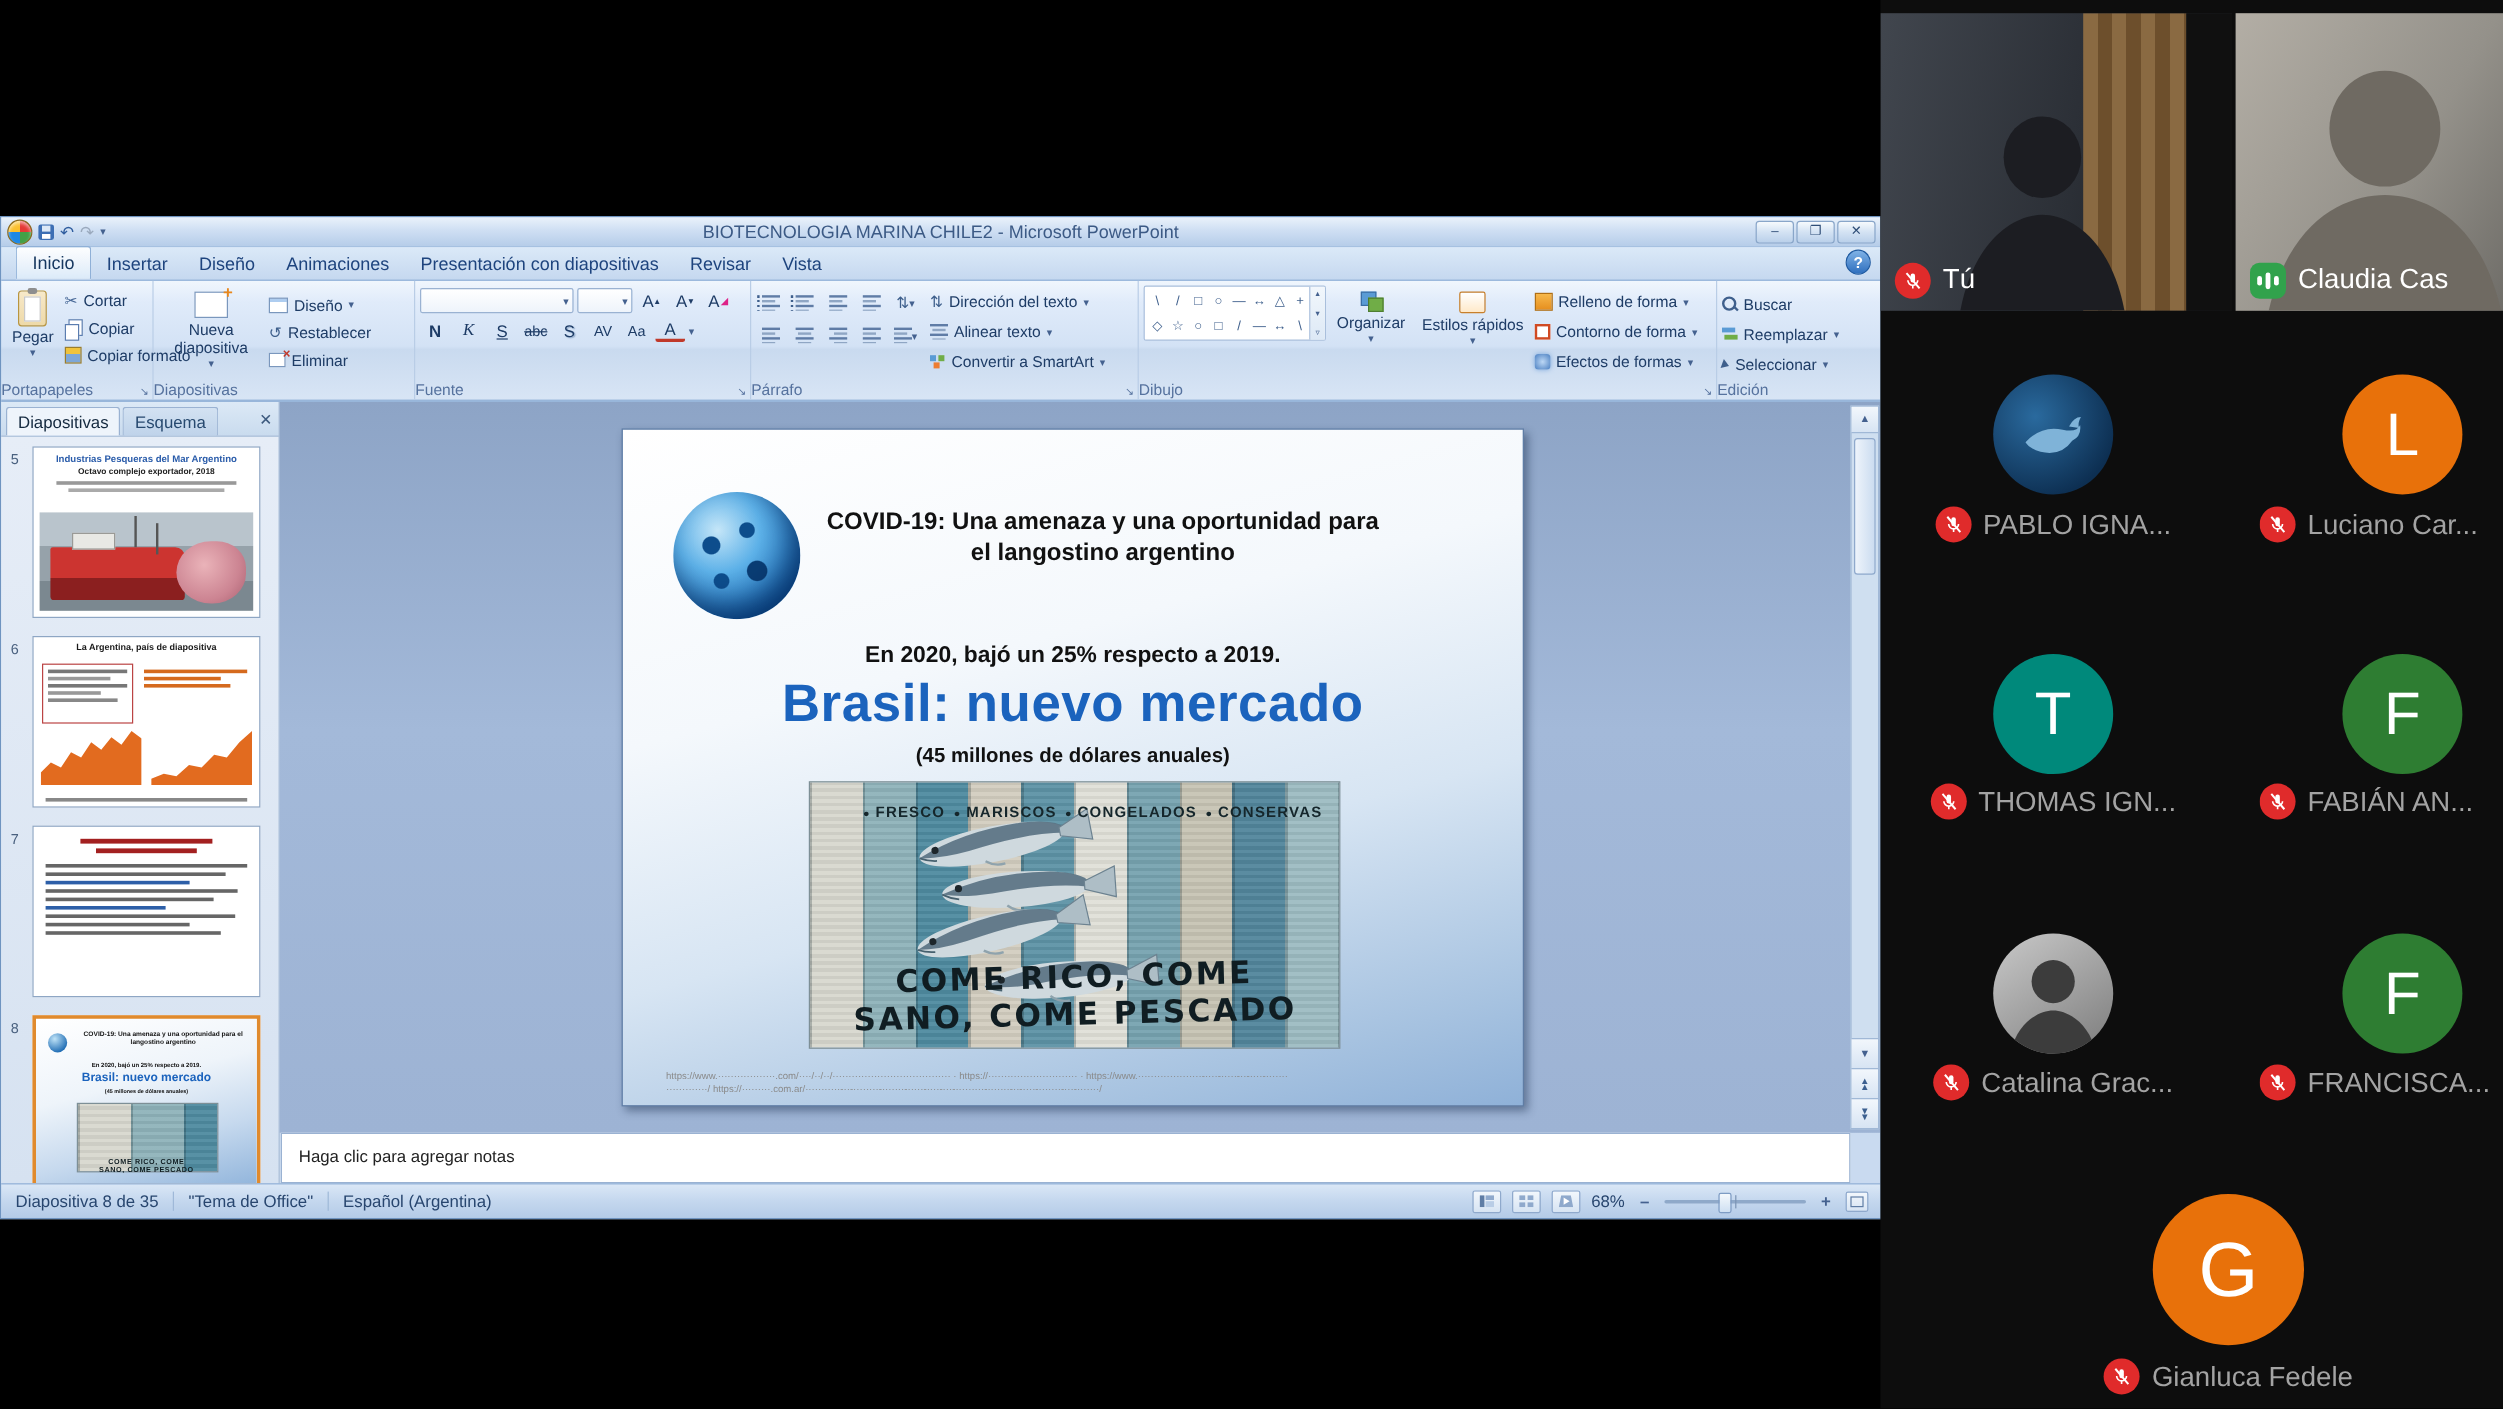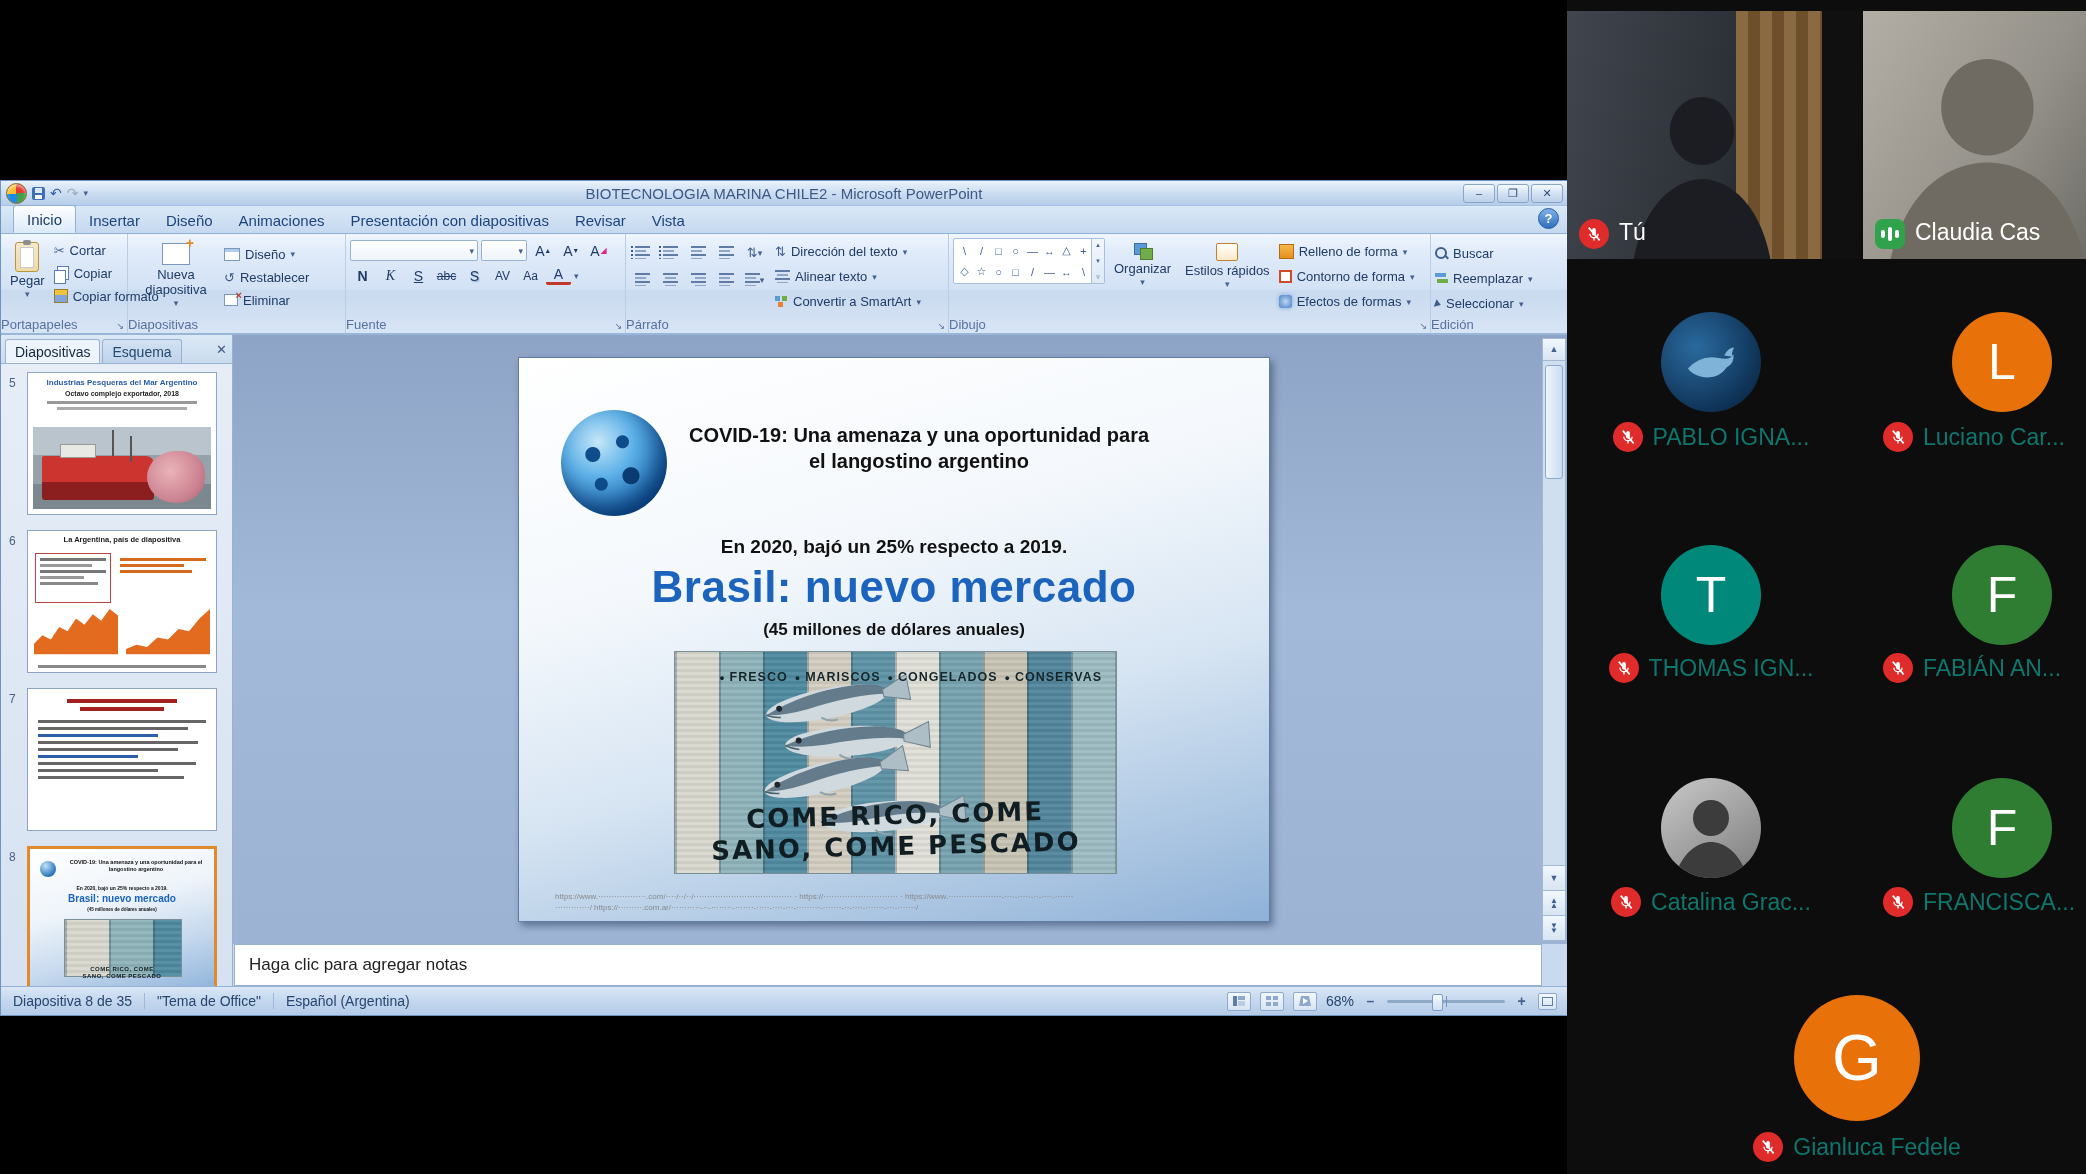--- a/index.html
+++ b/index.html
@@ -211,21 +211,21 @@
   .sbtn{height:21px;border-bottom:1px solid #a0b8d6;background:linear-gradient(#f2f7fc,#d7e4f3);
     display:flex;align-items:center;justify-content:center;color:#44618f;font-size:9px;line-height:1;}
   .sthumb{position:absolute;top:26px;left:2px;right:2px;height:112px;border:1px solid #8fa9cc;border-radius:3px;
     background:linear-gradient(90deg,#eef4fb,#cbdcf0);}
   .snav{position:absolute;left:0;right:0;bottom:0;}
   .snav .sbtn{border-top:1px solid #a0b8d6;border-bottom:none;flex-direction:column;height:24px;}
   .dblchev{display:flex;flex-direction:column;line-height:5px;font-size:8px;color:#3b5f8f;}
 
   .notes{position:absolute;left:233px;right:25px;bottom:0;height:42px;background:#fff;
     border:1px solid #9ab2d2;box-sizing:border-box;}
-  .notes-text{padding:10px 0 0 14px;font-size:17px;color:#222;}
+  .notes-text{padding:10px 0 0 14px;font-size:14px;color:#222;}
 
   .status{position:absolute;left:0;right:0;bottom:0;height:29px;display:flex;align-items:center;
     background:linear-gradient(#dae7f6,#c4d7ee 50%,#b4cbe7);border-top:1px solid #94b2d8;
     font-size:14px;color:#28466f;padding:0 10px;gap:0;box-sizing:border-box;}
   .sseg{padding:0 12px;border-right:1px solid #9fb8d8;white-space:nowrap;}
   .sseg:first-child{padding-left:2px;}
   .sright{margin-left:auto;display:flex;align-items:center;gap:9px;}
   .vbtn{width:22px;height:17px;border:1px solid #8fa9cc;border-radius:2px;background:linear-gradient(#f2f7fc,#d7e4f3);
     display:flex;align-items:center;justify-content:center;}
   .vbtn svg{display:block;}
@@ -251,21 +251,21 @@
     color:#fff;font-size:23px;white-space:nowrap;}
   .micbadge{width:30px;height:30px;border-radius:50%;display:flex;align-items:center;justify-content:center;flex:0 0 auto;}
   .audiobadge{width:30px;height:30px;border-radius:8px;display:flex;align-items:center;justify-content:center;gap:3px;flex:0 0 auto;}
   .abar{width:4px;background:#fff;border-radius:2px;}
 
   .pavatar{position:absolute;width:100px;height:100px;border-radius:50%;display:flex;align-items:center;
     justify-content:center;color:#fff;font-size:50px;overflow:hidden;}
   .pavatar.big{width:126px;height:126px;font-size:64px;}
   .av-whale{background:radial-gradient(circle at 35% 35%,#2a6a9e,#0d2f52 75%);}
   .av-photo{background:linear-gradient(145deg,#c9c9c9,#7c7c7c);}
-  .pname{position:absolute;display:flex;align-items:center;gap:10px;color:#0f766e;font-size:23px;
+  .pname{position:absolute;display:flex;align-items:center;gap:10px;color:#a3a3a3;font-size:23px;
     white-space:nowrap;overflow:hidden;height:34px;}
   .pname.center{justify-content:center;}
 </style>
 </head>
 <body>
 
 <div id="root">
 
   <div id="ppt">
 

